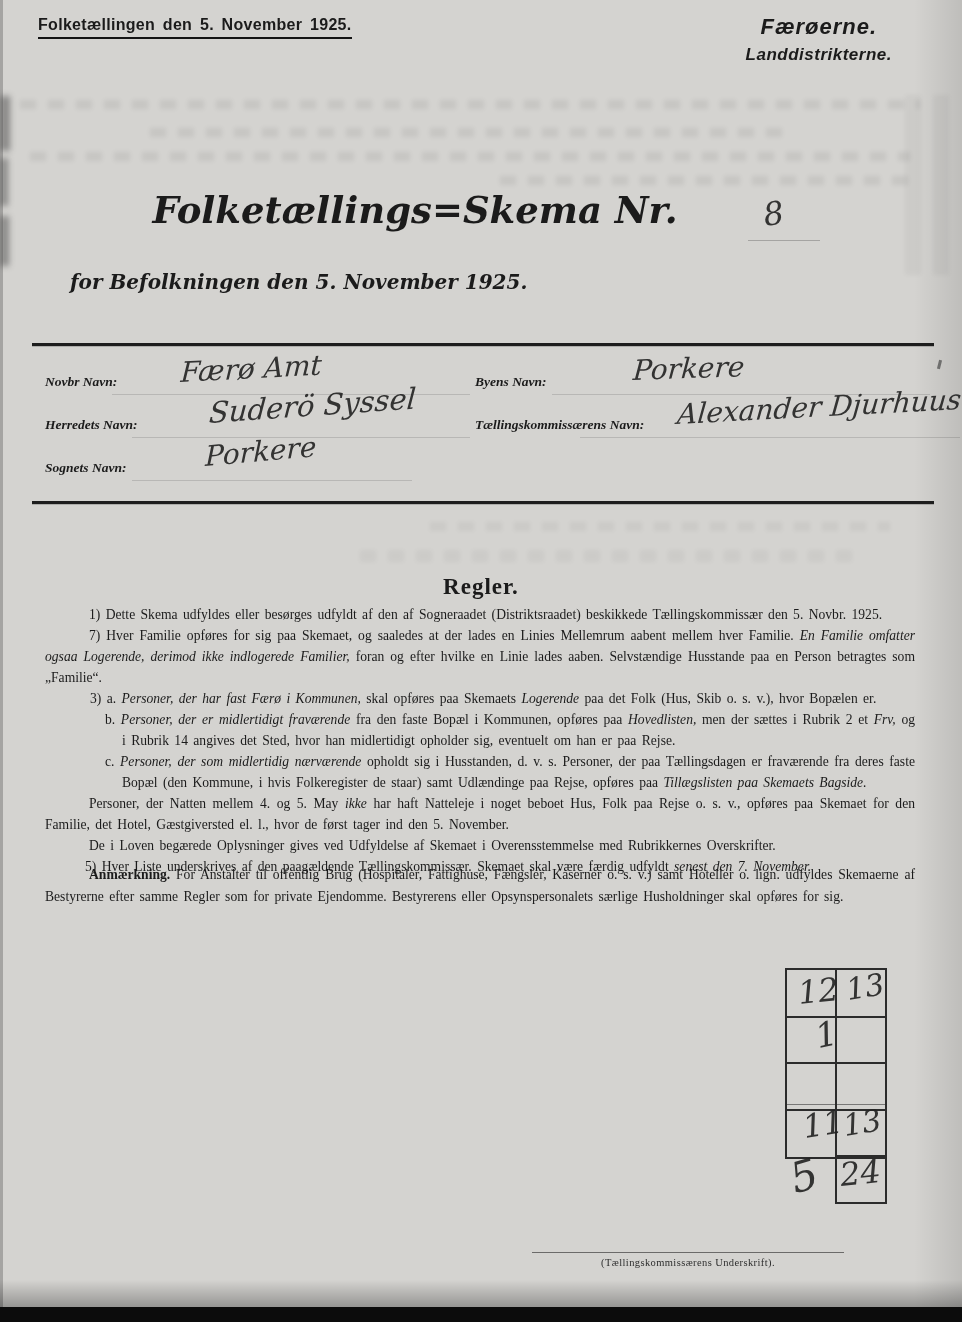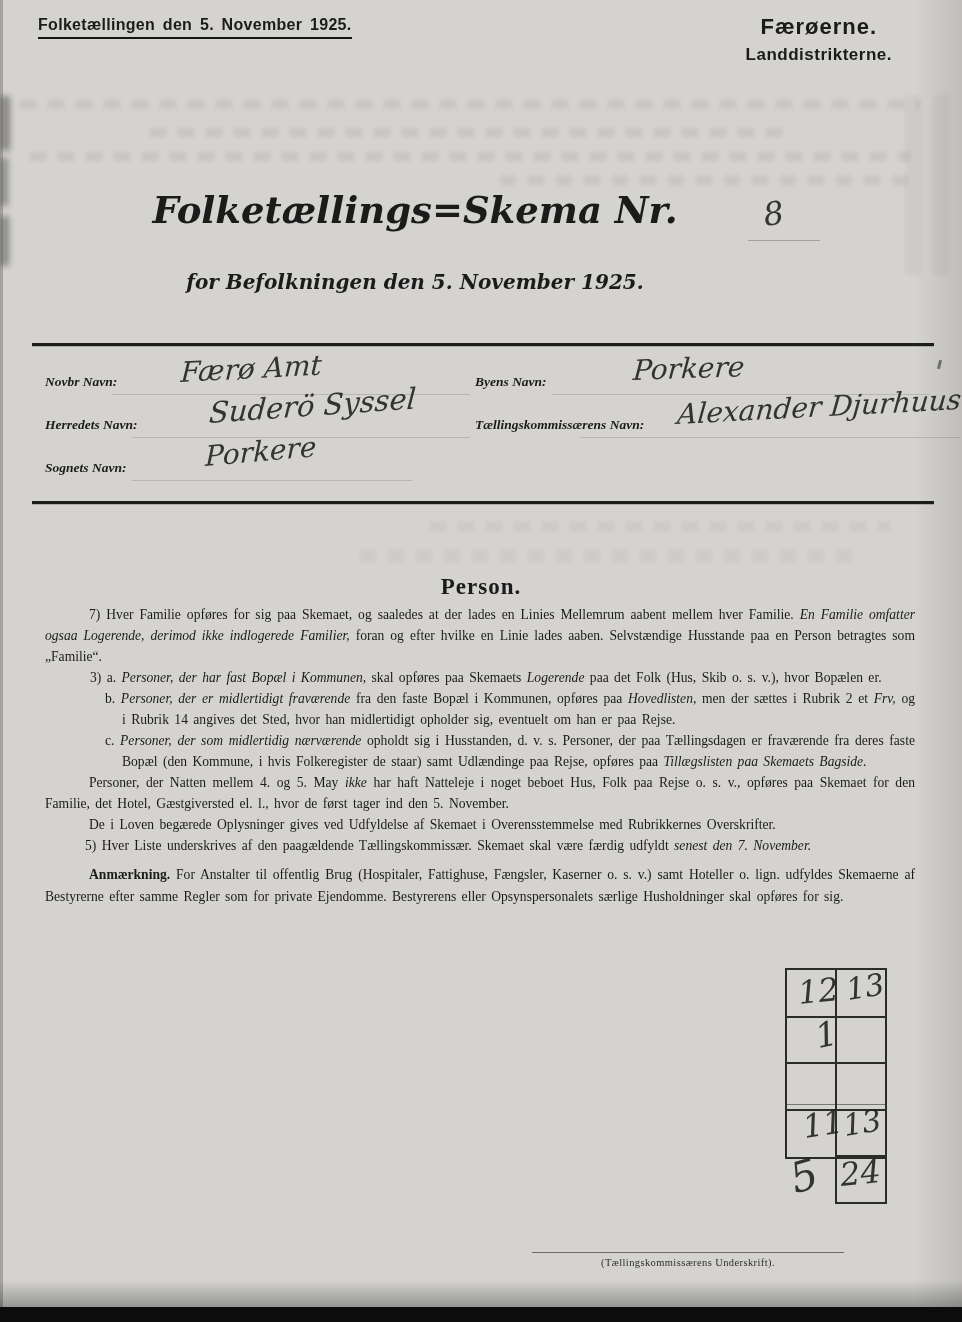--- a/index.html
+++ b/index.html
@@ -14,28 +14,28 @@
      background:linear-gradient(270deg,rgba(0,0,0,.10),rgba(0,0,0,0));}
   .bottom-fade{position:absolute;left:0;bottom:14px;width:100%;height:28px;
      background:linear-gradient(180deg,rgba(0,0,0,0),rgba(0,0,0,.3));}
   .bottom-edge{position:absolute;left:0;bottom:0;width:100%;height:15px;background:#0c0c0c;}
   .tiny-mark{position:absolute;width:3px;height:9px;background:#333;opacity:.6;transform:rotate(14deg);}
   
   .hdr-left{position:absolute;left:38px;top:16px;font-family:"Liberation Sans",sans-serif;
      font-weight:bold;font-size:16px;letter-spacing:.3px;word-spacing:3px;
      border-bottom:2.5px solid #141414;padding-bottom:3px;}
   .hdr-right{position:absolute;right:70px;top:14px;text-align:center;
-     font-family:"Liberation Sans",sans-serif;font-weight:bold;}
+     font-family:"Liberation Sans",sans-serif;font-weight:bold;font-style:italic;}
   .hdr-right .l1{font-size:22px;letter-spacing:1px;}
   .hdr-right .l2{font-size:17px;letter-spacing:.5px;margin-top:5px;}
   .form-title{position:absolute;left:70px;top:188px;width:690px;text-align:center;
      font-family:"DejaVu Serif",serif;font-style:italic;font-weight:bold;font-size:37px;
      white-space:nowrap;}
   .nr-line{position:absolute;left:748px;top:240px;width:72px;height:1px;background:rgba(0,0,0,.22);}
-  .form-subtitle{position:absolute;left:70px;top:270px;width:690px;text-align:center;
+  .form-subtitle{position:absolute;left:70px;top:270px;width:690px;
      font-family:"DejaVu Serif",serif;font-style:italic;font-weight:bold;font-size:20px;}
   .thick-rule{position:absolute;left:32px;width:902px;height:3px;background:#1d1d1d;
      box-shadow:0 1px 0 rgba(0,0,0,.18);}
   .flabel{position:absolute;font-weight:bold;font-style:italic;font-size:13.5px;white-space:nowrap;}
   .wline{position:absolute;height:1px;background:rgba(30,30,30,.15);}
   .hw{position:absolute;font-family:"DejaVu Serif",serif;font-style:italic;color:#222;
      white-space:nowrap;transform-origin:left bottom;opacity:.9;}
   .rules-head{position:absolute;left:0;top:574px;width:962px;text-align:center;
      font-weight:bold;font-size:23px;letter-spacing:1px;}
   .rules{position:absolute;left:45px;top:604px;width:870px;font-size:13.6px;line-height:21px;
@@ -108,24 +108,25 @@
   <div class="flabel" style="left:475px;top:417px;">Tællingskommissærens Navn:</div>
   <div class="wline" style="left:580px;top:437px;width:380px;"></div>
   <div class="hw" style="left:676px;top:398px;font-size:28px;transform:rotate(-3deg) skewX(-8deg);">Alexander Djurhuus</div>
 
   <div class="flabel" style="left:45px;top:460px;">Sognets Navn:</div>
   <div class="wline" style="left:132px;top:480px;width:280px;"></div>
   <div class="hw" style="left:205px;top:440px;font-size:28px;transform:rotate(-5deg) skewX(-6deg);">Porkere</div>
 
   <div class="thick-rule" style="top:501px;"></div>
 
-  <div class="rules-head">Person.</div>
+  <div class="rules-head">Regler.</div>
   <div class="rules">
+    <p class="rp"><span>1) Dette Skema udfyldes eller besørges udfyldt af den af Sogneraadet (Distriktsraadet) beskikkede Tællingskommissær den 5. Novbr. 1925.</span></p>
     <p class="rp"><span>7) Hver Familie opføres for sig paa Skemaet, og saaledes at der lades en Linies Mellemrum aabent mellem hver Familie. </span><span style="font-style: italic;">En Familie omfatter ogsaa Logerende, derimod ikke indlogerede Familier,</span><span> foran og efter hvilke en Linie lades aaben. Selvstændige Husstande paa en Person betragtes som „Familie“.</span></p>
-    <p class="rp suba"><span>3) a. </span><span style="font-style: italic;">Personer, der har fast Bopæl i Kommunen,</span><span> skal opføres paa Skemaets </span><span style="font-style: italic;">Logerende</span><span> paa det Folk (Hus, Skib o. s. v.), hvor Bopælen er.</span></p>
+    <p class="rp suba"><span>3) a. </span><span style="font-style: italic;">Personer, der har fast Færø i Kommunen,</span><span> skal opføres paa Skemaets </span><span style="font-style: italic;">Logerende</span><span> paa det Folk (Hus, Skib o. s. v.), hvor Bopælen er.</span></p>
     <p class="rp subb"><span>b. </span><span style="font-style: italic;">Personer, der er midlertidigt fraværende</span><span> fra den faste Bopæl i Kommunen, opføres paa </span><span style="font-style: italic;">Hovedlisten,</span><span> men der sættes i Rubrik 2 et </span><span style="font-style: italic;">Frv,</span><span> og i Rubrik 14 angives det Sted, hvor han midlertidigt opholder sig, eventuelt om han er paa Rejse.</span></p>
     <p class="rp subb"><span>c. </span><span style="font-style: italic;">Personer, der som midlertidig nærværende</span><span> opholdt sig i Husstanden, d. v. s. Personer, der paa Tællingsdagen er fraværende fra deres faste Bopæl (den Kommune, i hvis Folkeregister de staar) samt Udlændinge paa Rejse, opføres paa </span><span style="font-style: italic;">Tillægslisten paa Skemaets Bagside.</span></p>
     <p class="rp"><span>Personer, der Natten mellem 4. og 5. May </span><span style="font-style: italic;">ikke</span><span> har haft Natteleje i noget beboet Hus, Folk paa Rejse o. s. v., opføres paa Skemaet for den Familie, det Hotel, Gæstgiversted el. l., hvor de først tager ind den 5. November.</span></p>
     <p class="rp"><span>De i Loven begærede Oplysninger gives ved Udfyldelse af Skemaet i Overensstemmelse med Rubrikkernes Overskrifter.</span></p>
     <p class="rp last"><span>5) </span><span style="">Hver Liste underskrives af den paagældende Tællingskommissær.</span><span> Skemaet skal være færdig udfyldt </span><span style="font-style: italic;">senest den 7. November.</span></p>
   </div>
 
   <p class="note"><span style="font-weight: bold;">Anmærkning.</span><span> For Anstalter til offentlig Brug (Hospitaler, Fattighuse, Fængsler, Kaserner o. s. v.) samt Hoteller o. lign. udfyldes Skemaerne af Bestyrerne efter samme Regler som for private Ejendomme. Bestyrerens eller Opsynspersonalets særlige Husholdninger skal opføres for sig.</span></p>
 
   <div class="census-grid">

